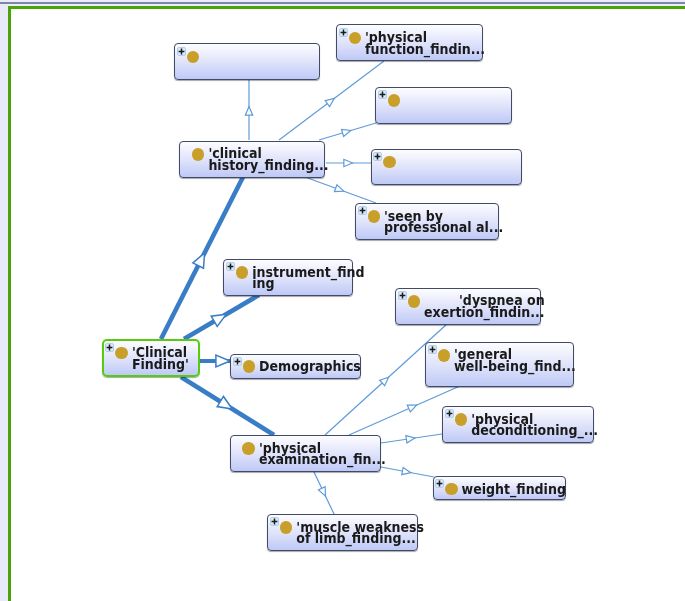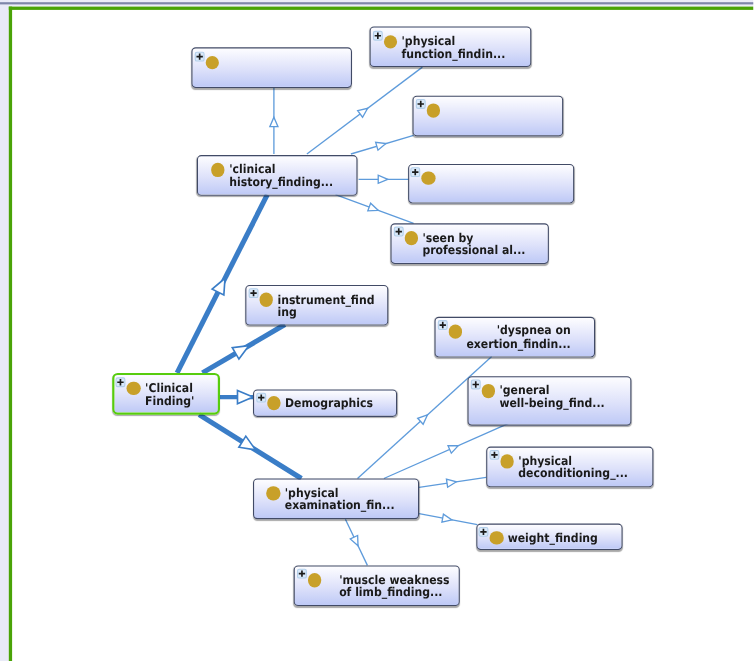--- a/index.html
+++ b/index.html
@@ -15,21 +15,21 @@
   svg.edges{position:absolute;left:0;top:0;pointer-events:none;}
   .node{position:absolute;box-sizing:border-box;border:1px solid #414a66;border-radius:4px;
         background:linear-gradient(to bottom,#fdfdff 0%,#dde1fa 55%,#bec9f6 100%);
         box-shadow:0 1px 1px rgba(0,0,0,0.35);}
   .node.sel{border:2.4px solid #57cc0e;border-radius:5px;}
   .node .dot{position:absolute;border-radius:50%;background:#c8a029;}
   .node .plus{position:absolute;width:9px;height:9px;box-sizing:border-box;border:1px solid #b3cfea;
         border-radius:2px;background:#d9e9fa;}
   .node .plus svg{position:absolute;left:0;top:0;}
   .node .txt{position:absolute;color:#1a1a1a;font-weight:bold;white-space:pre;
-        font-family:"DejaVu Sans",sans-serif;font-stretch:condensed;font-size:11px;line-height:11.6px;}
+        font-family:"DejaVu Sans",sans-serif;font-stretch:condensed;font-size:14px;line-height:11.6px;}
 </style>
 </head>
 <body>
 
 <div id="stage">
   <div class="frame-outer">
     <div class="frame-lav-top"></div>
     <div class="frame-lav"></div>
     <div class="frame-blue"></div>
     <div class="frame-green-top"></div>
@@ -216,17 +216,17 @@
         <div class="dot" style="width: 12.5px; height: 12.5px; left: 11.5px; top: 5.5px;"></div>
         <div class="txt" style="left: 28px; top: 6.6px;">weight_finding</div>
       </div>
       <div class="node" style="left: 267.3px; top: 514px; width: 150.3px; height: 36.9px;">
         <div class="plus" style="left: 1.5px; top: 2.2px;">
           <svg width="7" height="7" viewBox="0 0 7 7">
             <path d="M0.6 3.5 H6.4 M3.5 0.6 V6.4" stroke="#1b1b1b" stroke-width="1.5" fill="none"></path>
           </svg>
         </div>
         <div class="dot" style="width: 12.5px; height: 12.5px; left: 11.5px; top: 6.25px;"></div>
-        <div class="txt" style="left: 28px; top: 6.6px; margin-left: 12px;">'muscle weakness
+        <div class="txt" style="left: 28px; top: 6.6px;">'muscle weakness
 of limb_finding...</div>
       </div>
     </div>
 </div>
 
 </body></html>

